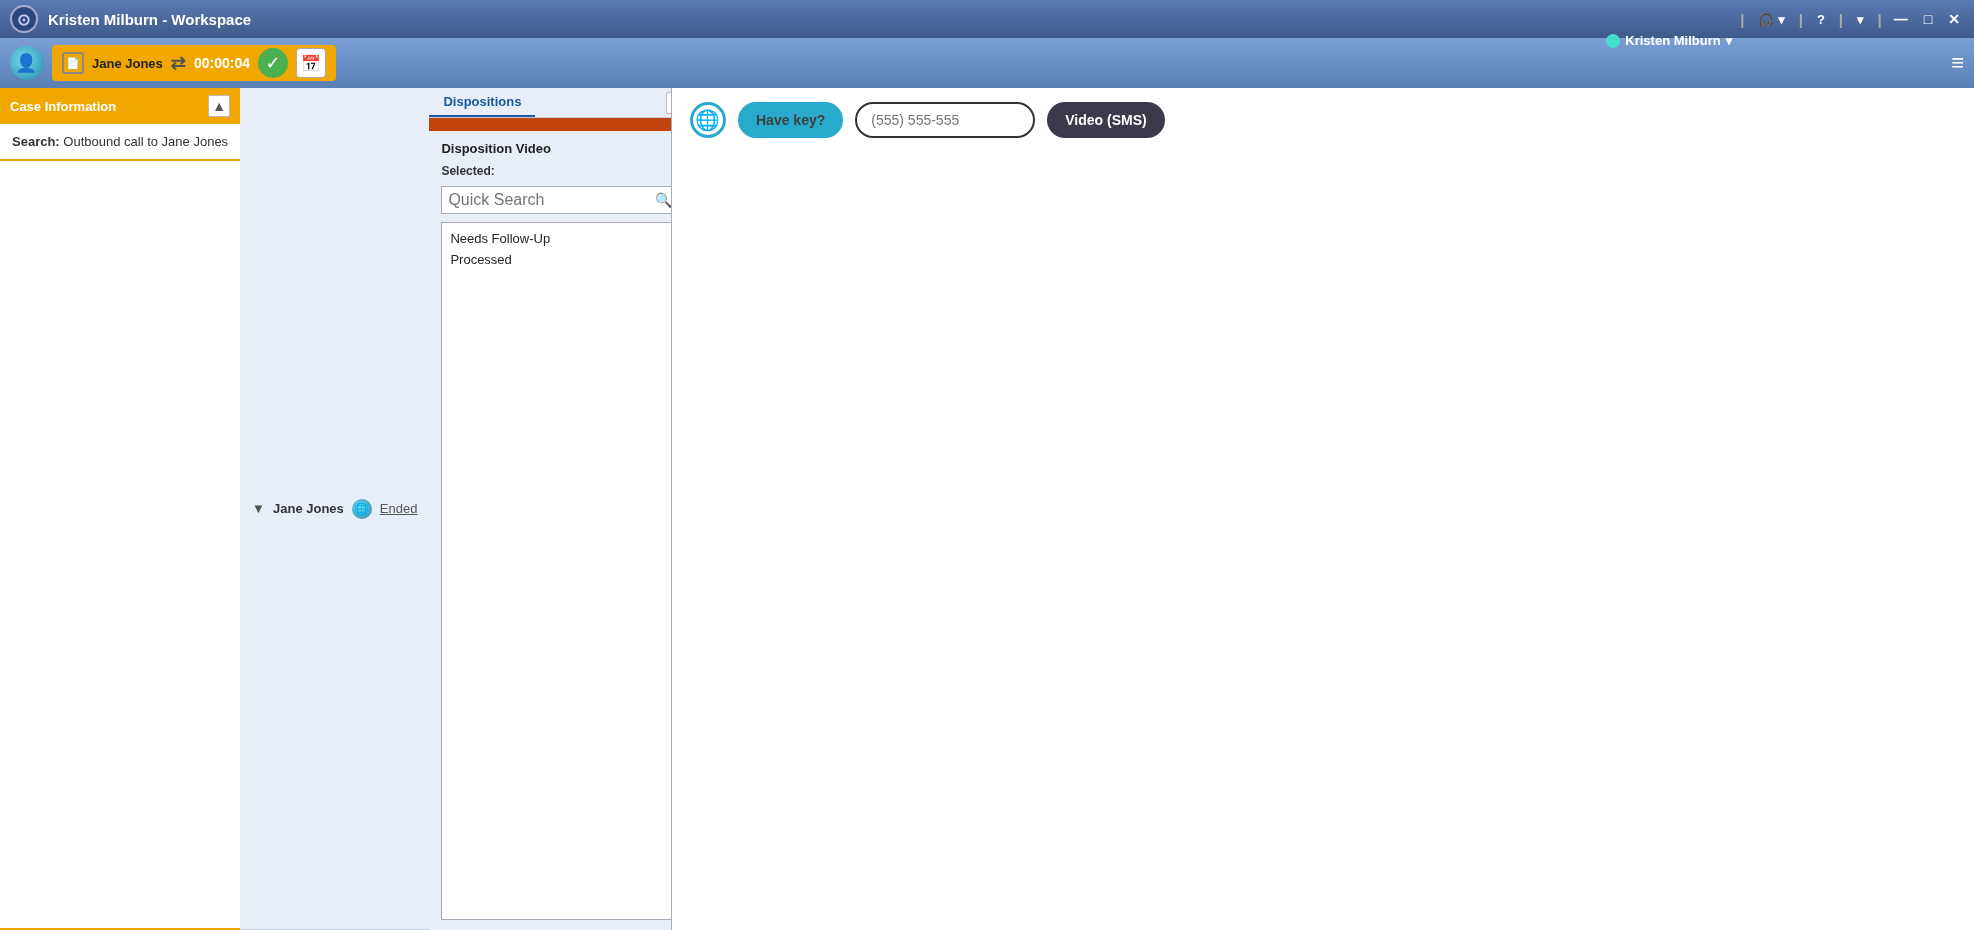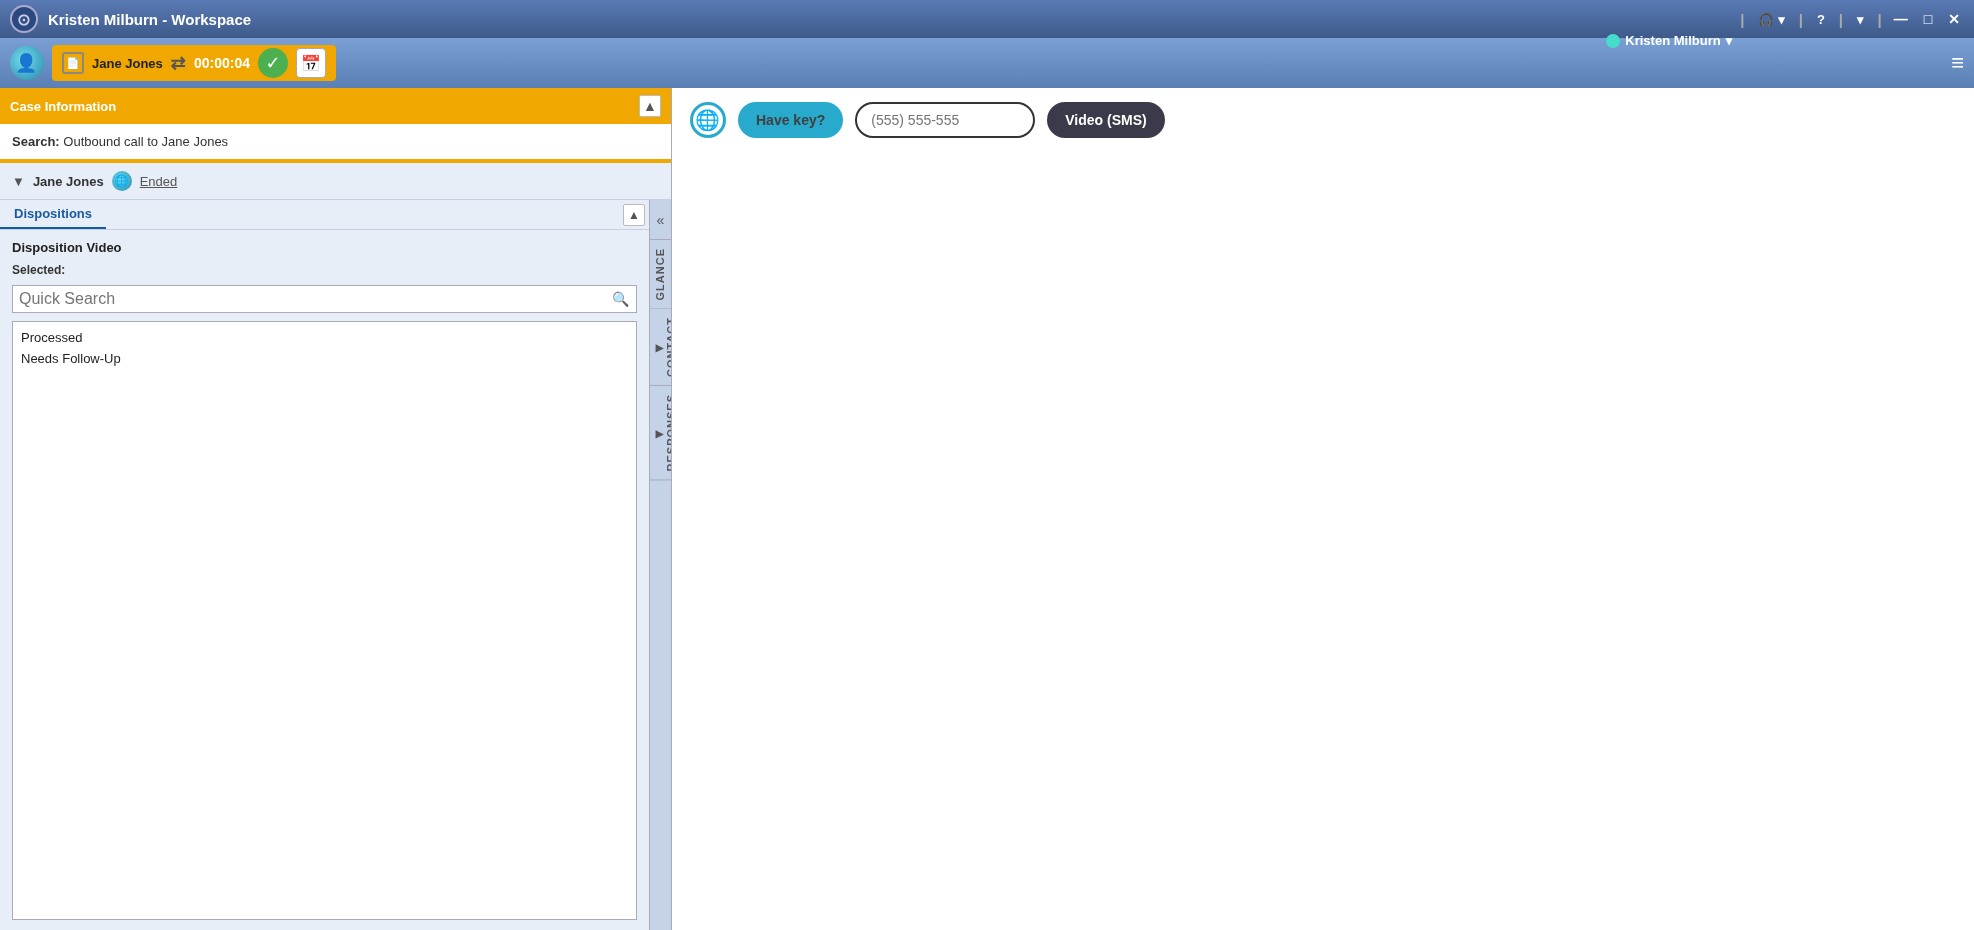--- a/index.html
+++ b/index.html
@@ -114,21 +114,21 @@
     .main-content {
       display: flex;
       height: calc(930px - 88px);
       background: #d0dcea;
     }
 
     
     .left-panel {
       width: 672px;
       display: flex;
-      flex-direction: column;
+      flex-direction: row;
       border-right: 1px solid #aab;
     }
 
     
     .case-info-header {
       background: #f0a800;
       height: 36px;
       display: flex; align-items: center;
       padding: 0 10px;
       color: white;
@@ -216,20 +216,21 @@
       flex: 1;
       overflow: hidden;
     }
 
     
     .dispositions-panel {
       flex: 1;
       background: #c2410c;
       display: flex;
       flex-direction: column;
+      gap: 13px;
     }
 
     .dispositions-header {
       display: flex; align-items: center;
       border-bottom: 1px solid #c5d0e0;
       background: #e8eef7;
     }
     .dispositions-tab {
       padding: 6px 14px;
       font-size: 13px;
@@ -436,22 +437,22 @@
           <div class="dispositions-collapse">▲</div>
         </div>
         <div class="dispositions-body">
           <div class="disposition-code-label">Disposition Video</div>
           <div class="selected-label">Selected:</div>
           <div class="quick-search-row">
             <input class="quick-search-input" type="text" placeholder="Quick Search" style="">
             <span class="search-icon">🔍</span>
           </div>
           <div class="disposition-list">
+            <div class="disposition-item">Needs Follow-Up</div>
             <div class="disposition-item">Processed</div>
-            <div class="disposition-item">Needs Follow-Up</div>
           </div>
         </div>
       </div>
 
       <div class="side-tab-strip">
         <div class="side-collapse-arrow">«</div>
         <div class="side-tab">GLANCE</div>
         <div class="side-tab">
           <span class="side-tab-arrow">▶</span>
           <span>CONTACT</span>

